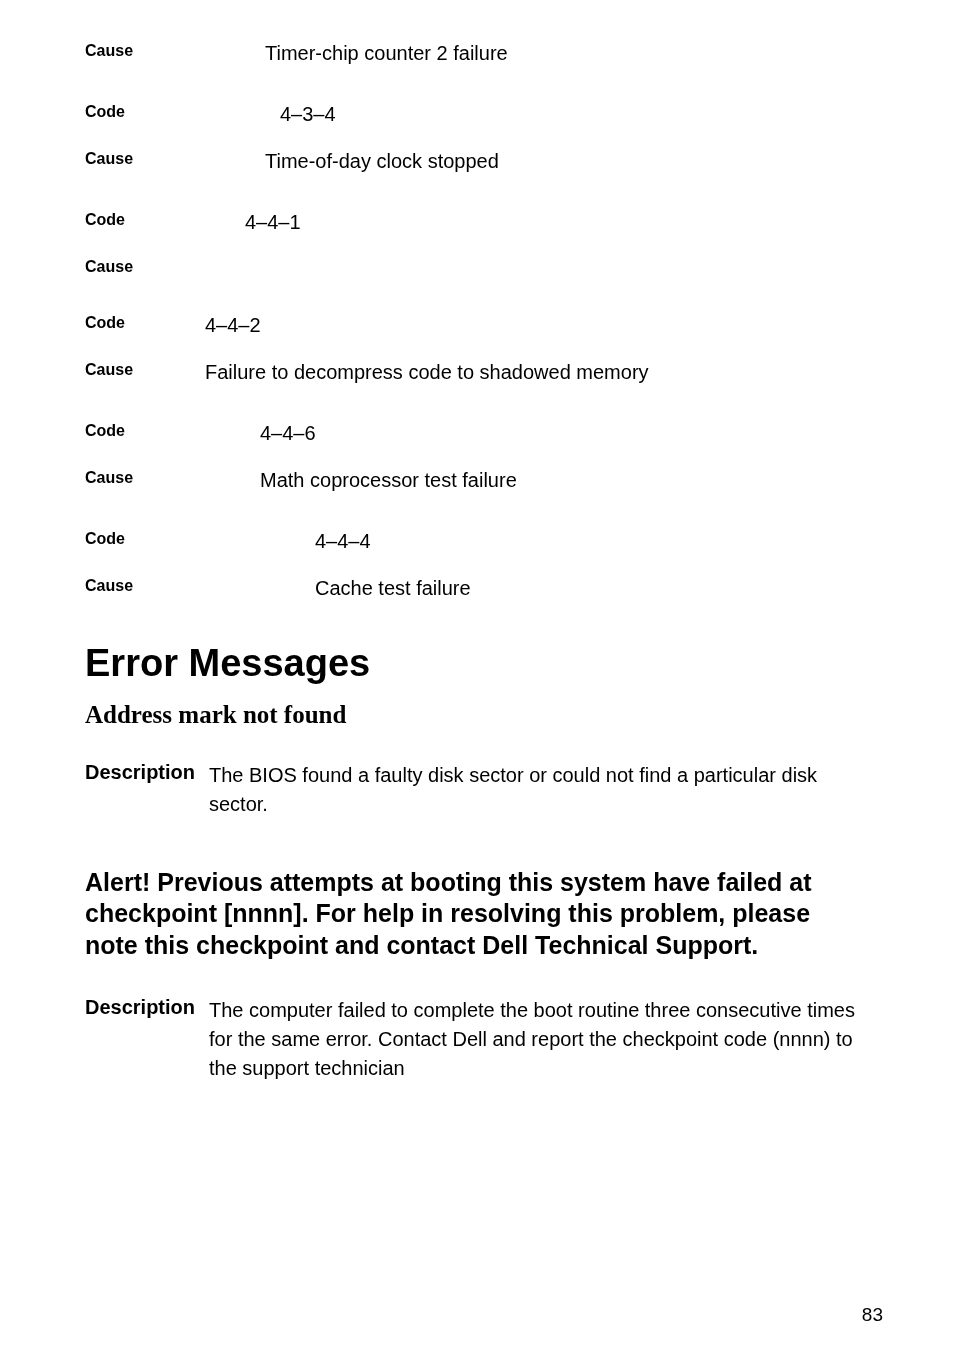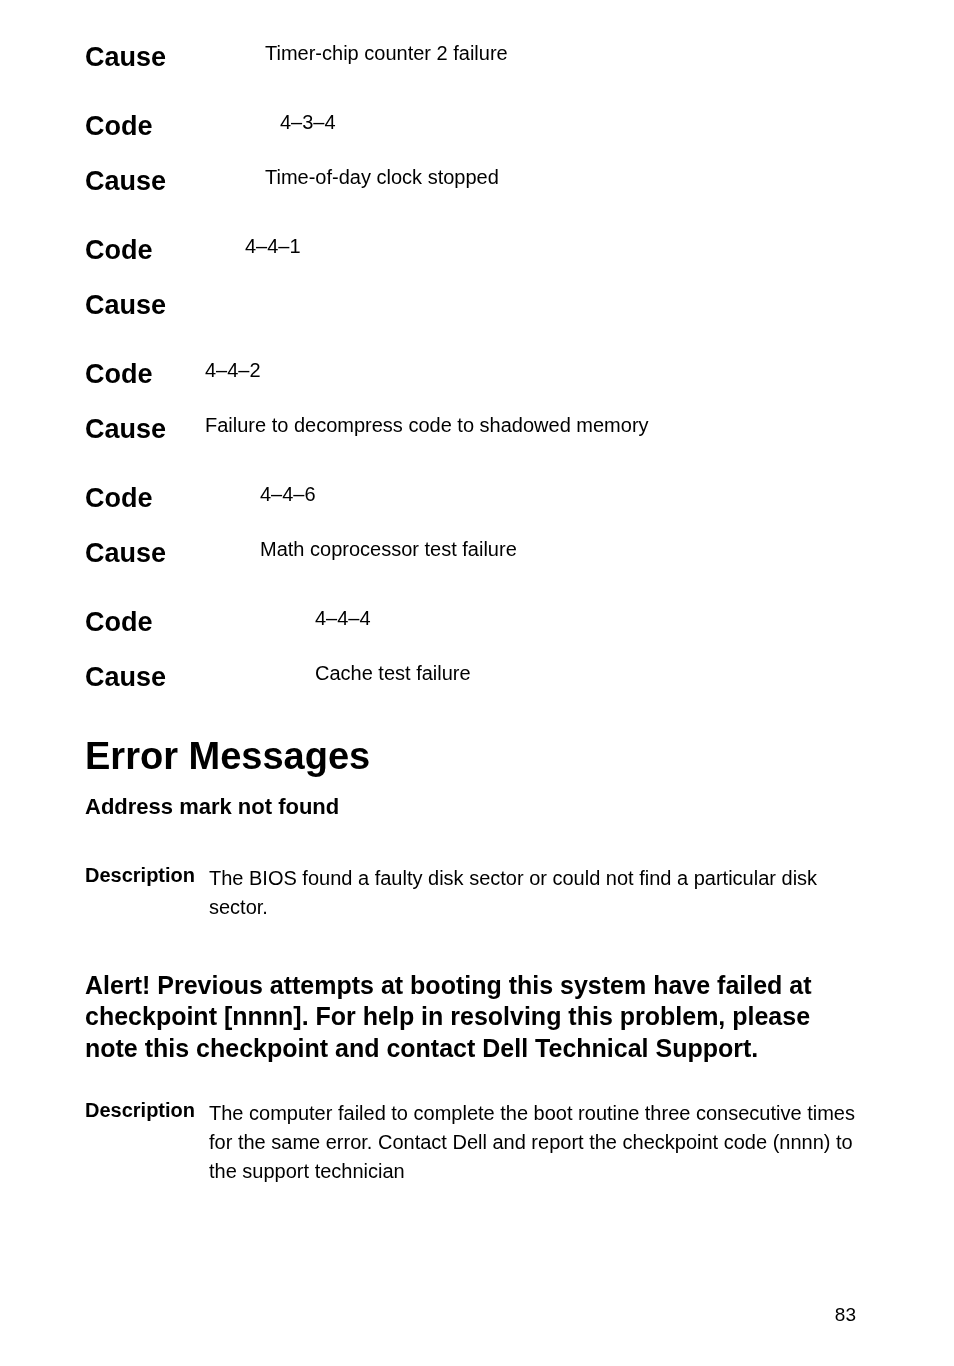--- a/index.html
+++ b/index.html
@@ -15,40 +15,41 @@
       padding: 42px 85px 0 85px;
       color: #000000;
       position: relative;
     }
     .entry-row {
       display: flex;
       margin-bottom: 24px;
     }
     .entry-label {
       font-weight: bold;
-      font-size: 27px;
+      font-size: 16px;
       flex-shrink: 0;
     }
     .entry-value {
       font-size: 20px;
       text-align: center;
     }
     .group-gap {
       margin-bottom: 38px;
     }
     h1 {
       font-size: 38px;
       font-weight: bold;
       margin-top: 42px;
       margin-bottom: 16px;
     }
     h2 {
-      font-size: 22px;
+      font-size: 25px;
       font-weight: bold;
-      margin-bottom: 44px;
+      margin-bottom: 32px;
+      font-family: Liberation Serif, serif;
     }
     .desc-row {
       display: flex;
       margin-bottom: 48px;
       justify-content: center;
     }
     .desc-label {
       font-weight: bold;
       font-size: 20px;
       width: 124px;
@@ -60,21 +61,21 @@
     }
     h3 {
       font-size: 25px;
       font-weight: bold;
       line-height: 1.25;
       margin-bottom: 35px;
     }
     .page-number {
       position: absolute;
       bottom: 40px;
-      right: 98px;
+      right: 71px;
       font-size: 19px;
     }
   </style>
 </head>
 <body>
 
 <div id="codes-container">
     <div class="entry-row group-gap">
       <div class="entry-label" style="width: 180px;">Cause</div>
       <div class="entry-value">Timer-chip counter 2 failure</div>

